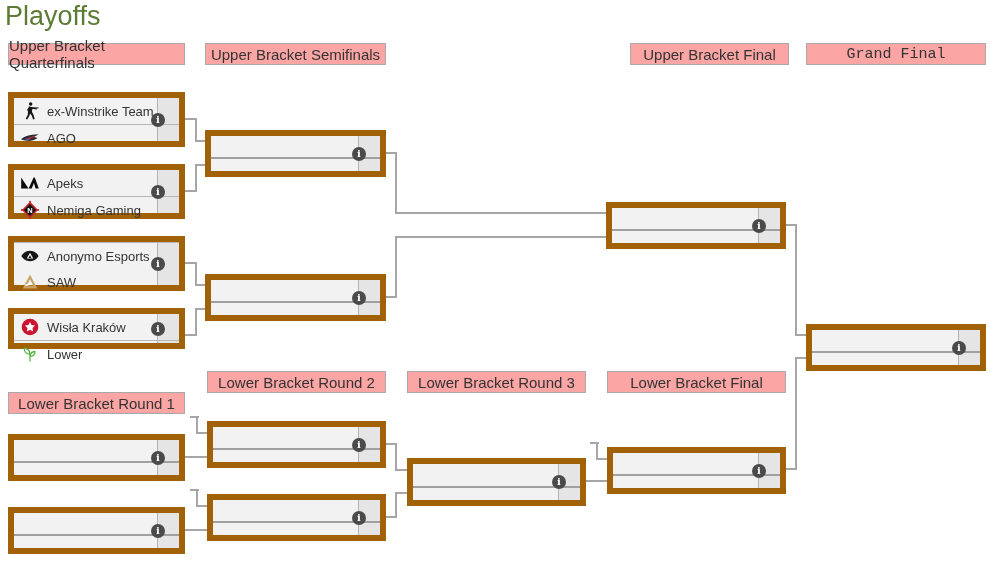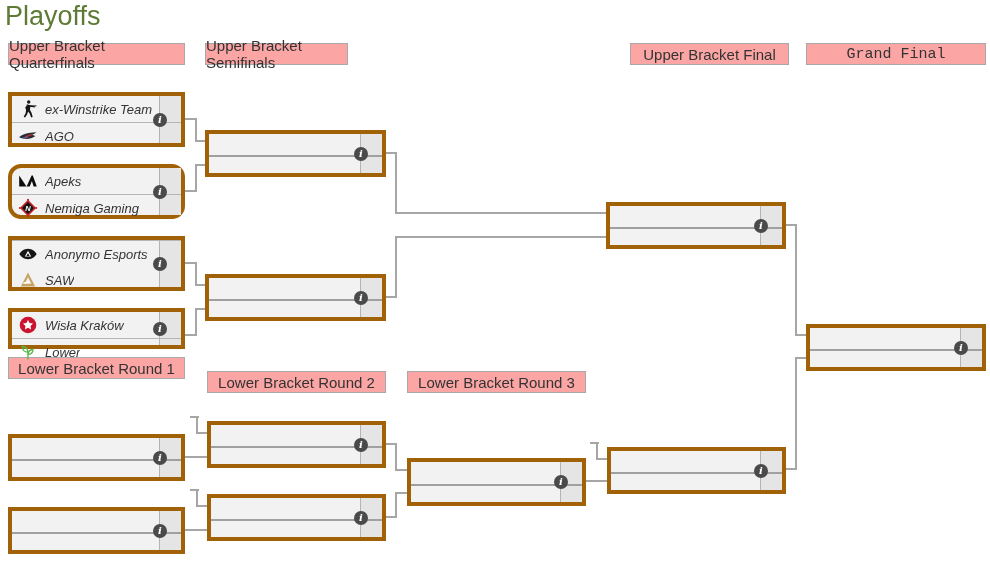--- a/index.html
+++ b/index.html
@@ -1,21 +1,21 @@
 <!DOCTYPE html>
 <html><head>
 <meta charset="utf-8">
 <style>
   html,body{margin:0;padding:0;background:#fff;}
   #stage{position:relative;width:990px;height:563px;background:#fff;overflow:hidden;
          font-family:"Liberation Sans","DejaVu Sans",sans-serif;}
   .page-title{position:absolute;left:5px;top:1px;font-size:27px;color:#5d7b35;font-weight:400;}
   .hdr{position:absolute;height:22px;background:#fca5a5;border:1px solid #a9a9a9;box-sizing:border-box;
        display:flex;align-items:center;justify-content:center;font-size:15px;color:#333;}
-  .match{position:absolute;background:#f2f2f2;border:4px solid #a16207;box-sizing:border-box;font-style:italic;}
+  .match{position:absolute;background:#f2f2f2;border:6px solid #a16207;box-sizing:border-box;}
   .scorecol{position:absolute;top:0;right:0;bottom:0;width:21px;background:#e5e5e5;
             border-left:1px solid #b3b3b3;}
   .middiv{position:absolute;left:0;right:0;top:21px;height:2px;background:#a0a0a0;}
   .trow{height:26px;display:flex;align-items:center;gap:7px;padding-left:6px;padding-right:26px;
         position:relative;z-index:1;}
   .trow.b2{border-top:1px solid #b6b6b6;}
   .ticon{width:20px;height:20px;flex:0 0 20px;display:flex;align-items:center;justify-content:center;}
   .ticon svg{width:20px;height:20px;}
   .tname{font-size:13px;color:#333;white-space:nowrap;overflow:hidden;}
   .info{position:absolute;top:50%;right:21px;transform:translate(50%,-50%);width:14px;height:14px;
@@ -26,26 +26,27 @@
   .cn{position:absolute;background:#a6a6a6;}
 </style>
 </head>
 <body>
 
 <div id="stage">
 
   <div class="page-title">Playoffs</div>
 
   <div class="hdr" style="left:8px;top:43px;width:177px;">Upper Bracket Quarterfinals</div>
-  <div class="hdr" style="left:205px;top:43px;width:143px;">Upper Bracket Semifinals</div>
+  <div class="hdr" style="left:205px;top:43px;width:181px;">Upper Bracket Semifinals</div>
   <div class="hdr" style="left:582px;top:43px;width:159px;margin-left:48px;">Upper Bracket Final</div>
   <div class="hdr" style="left:806px;top:43px;width:180px;font-family:Liberation Mono, monospace;">Grand Final</div>
-  <div class="hdr" style="left:8px;top:357px;width:177px;">Lower Bracket Round 1</div>
+  <div class="hdr" style="left:8px;top:392px;width:177px;">Lower Bracket Round 1</div>
   <div class="hdr" style="left:207px;top:371px;width:179px;">Lower Bracket Round 2</div>
   <div class="hdr" style="left:407px;top:371px;width:179px;">Lower Bracket Round 3</div>
+  <div class="hdr" style="left:607px;top:371px;width:179px;">Lower Bracket Final</div>
 
   <div class="match" style="left:8px;top:92px;width:177px;height:55px;">
     <span class="scorecol"></span>
     <div class="trow">
       <span class="ticon">
         <svg viewBox="0 0 20 20" fill="#151515">
             <circle cx="10.7" cy="3" r="1.7"></circle>
             <path d="M8.8 5.3l3.4.9 4.9 1.3-.3 1.1-4.4-.8-.5 3 1.7 3.3 1.1 4-1.6.4-1.3-3.7-1.7-2.3-.9 2.7-2.1 3.3-1.4-.8 1.9-3.5.5-3.4-.9-2.1 1.6-2.5z"></path>
             <rect x="11.5" y="6.4" width="6.9" height="1"></rect>
           </svg>
@@ -58,21 +59,21 @@
             <path fill="#2b2b33" d="M1 11.3c3.5-2.8 8-4.7 17.5-5-1.8 1.2-2.6 1.7-4.6 2.5l3.6 1.1c-3.1 2.3-7.4 3.4-10.6 2.9-2.3-.4-4.3-.7-5.9-1.5z"></path>
             <path fill="#b8323a" d="M6.5 10.6l7-2.6 1.8.5-6.8 2.9z"></path>
             <path fill="#5a6ec2" d="M4.2 11.7l4.8-1 .9.9-3.9.9z"></path>
           </svg>
       </span>
       <span class="tname">AGO</span>
     </div>
     <span class="info"></span>
   </div>
 
-  <div class="match" style="left:8px;top:164px;width:177px;height:55px;border-radius:13px;">
+  <div class="match" style="left:8px;top:164px;width:177px;height:55px;">
     <span class="scorecol"></span>
     <div class="trow">
       <span class="ticon">
         <svg viewBox="0 0 20 20" fill="#0c0c0c">
             <path d="M1.2 15.6V4.6l7.3 11z"></path>
             <path d="M8.6 15.6L13.6 4.4h1.2l4 11.2h-3.2l-1.7-5.5-2.2 5.5z"></path>
           </svg>
       </span>
       <span class="tname">Apeks</span>
     </div>

